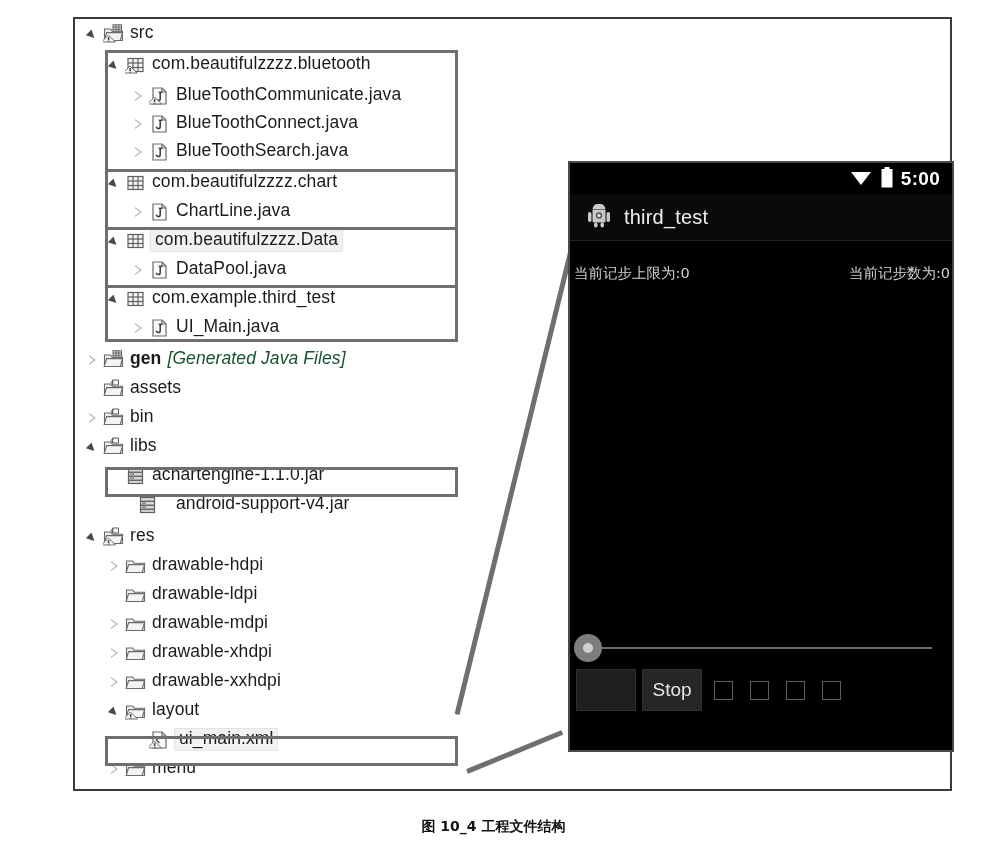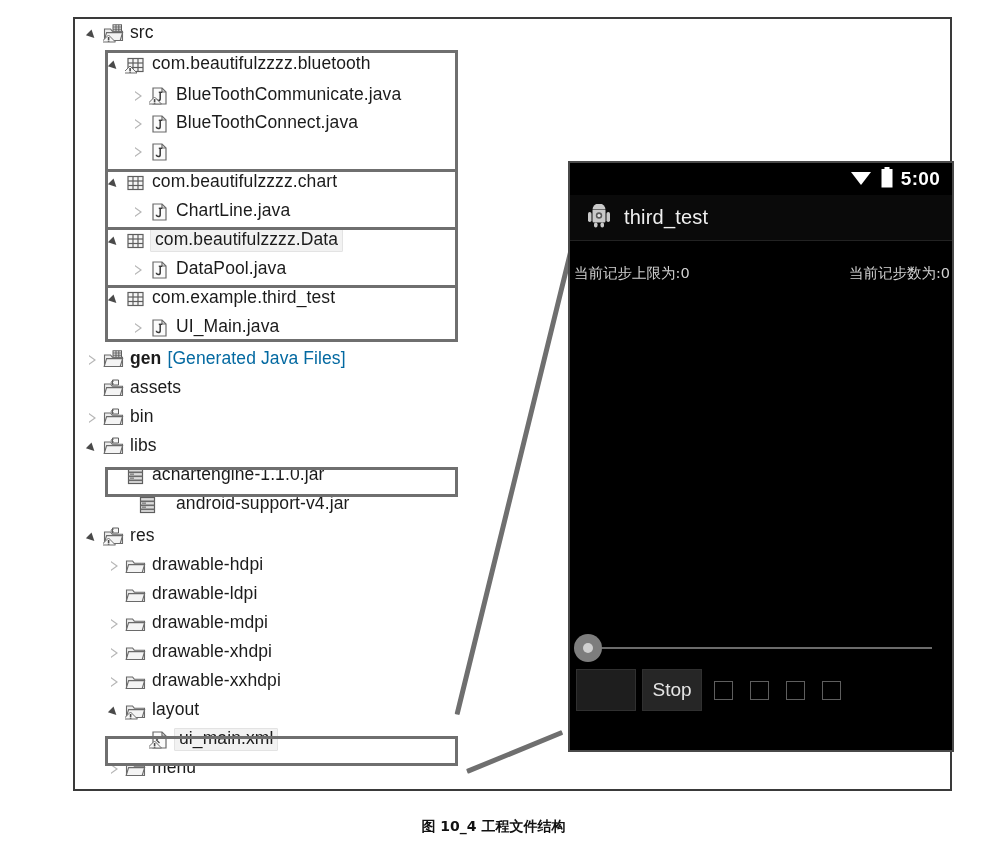--- a/index.html
+++ b/index.html
@@ -98,21 +98,21 @@
   .ico {
     width: 21px;
     height: 20px;
     flex: 0 0 21px;
     margin-right: 6px;
     position: relative;
   }
   .ico svg { display: block; }
 
   .label { line-height: 1; padding-bottom: 2px; }
-  .label.dim { color: #0369a1; }
+  .label.dim { color: #14532d; font-style: italic; }
   .selected-label {
     background: #f2f2f2;
     border: 1px solid #e3e3e3;
     padding: 1px 4px 2px 4px;
     border-radius: 1px;
     margin-left: -2px;
   }
 
   
   .hl-box {
@@ -361,20 +361,21 @@
         <div class="row" style="top: 118px; left: 56px;">
           <span class="arrow closed"></span>
           <span class="ico">
             <svg width="21" height="20" viewBox="0 0 21 20">
               <path d="M4 2 h9 l4 4 v12 h-13 z" fill="#fbfbfb" stroke="#6a6a6a" stroke-width="1.2"></path>
               <path d="M13 2 v4 h4" fill="none" stroke="#6a6a6a" stroke-width="1.2"></path>
               <path d="M11.2 6.5 v6.2 a1.9 1.9 0 0 1 -3.8 0" fill="none" stroke="#3a3a3a" stroke-width="1.5"></path>
               <rect x="9.8" y="5.6" width="3.4" height="1.4" fill="#3a3a3a"></rect>
             </svg>
           </span>
+          <span class="label">BlueToothSearch.java</span>
         </div>
         <div class="row" style="top: 149px; left: 32px;">
           <span class="arrow open"></span>
           <span class="ico">
             <svg width="21" height="20" viewBox="0 0 21 20">
               <rect x="3" y="3.5" width="15" height="13" fill="#f6f6f6" stroke="#5e5e5e" stroke-width="1.2"></rect>
               <line x1="8" y1="3.5" x2="8" y2="16.5" stroke="#5e5e5e" stroke-width="1.2"></line>
               <line x1="13" y1="3.5" x2="13" y2="16.5" stroke="#5e5e5e" stroke-width="1.2"></line>
               <line x1="3" y1="8" x2="18" y2="8" stroke="#5e5e5e" stroke-width="1.2"></line>
               <line x1="3" y1="12.5" x2="18" y2="12.5" stroke="#5e5e5e" stroke-width="1.2"></line>

